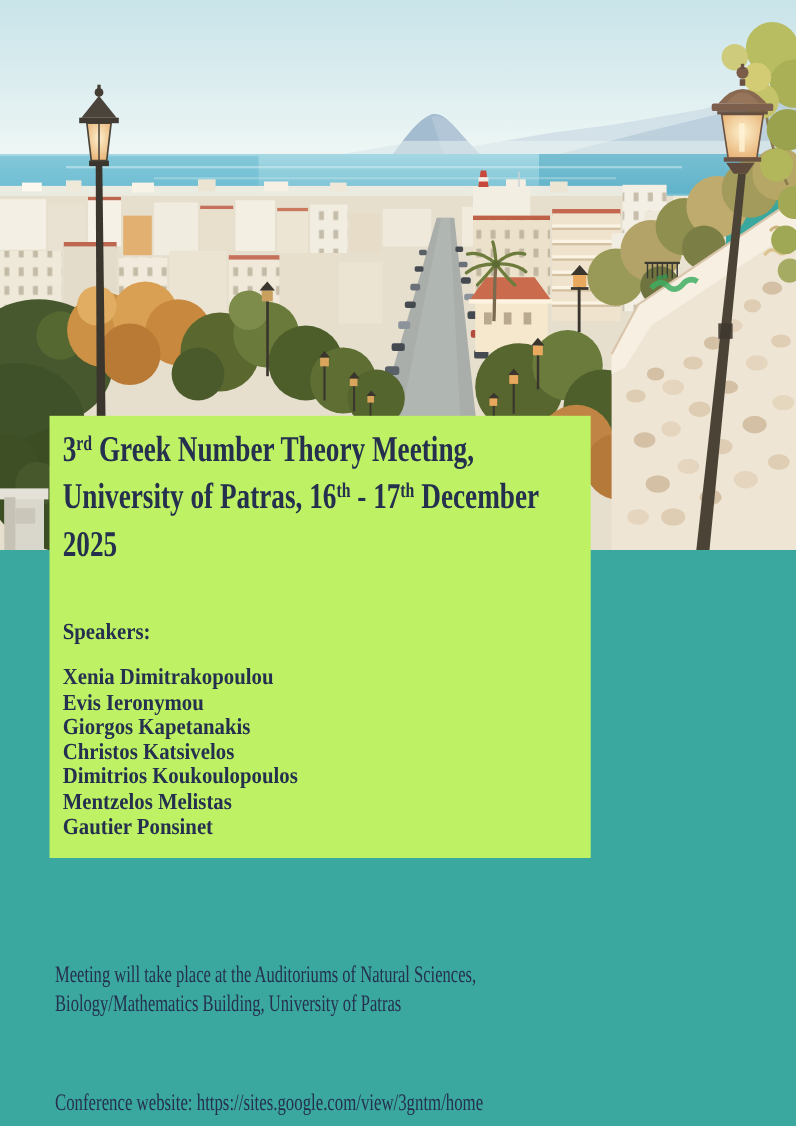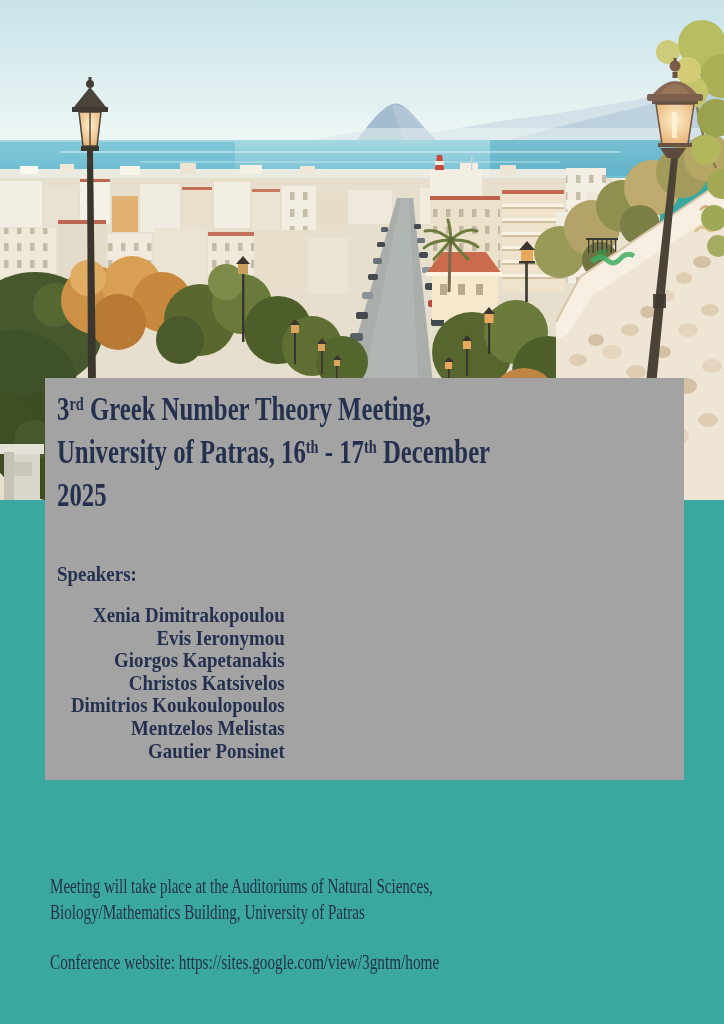--- a/index.html
+++ b/index.html
@@ -3,39 +3,39 @@
 <meta charset="utf-8">
 <style>
   html,body{margin:0;padding:0;background:#444;}
   .poster{
     position:relative;width:724px;height:1024px;overflow:hidden;
     background:#3aa89e;
     font-family:"Liberation Serif", serif;
     color:#25304f;
   }
   .photo{position:absolute;left:0;top:0;width:724px;height:500px;}
-  .panel{position:absolute;left:45px;top:378px;width:639px;height:402px;background:#a3a3a3;}
+  .panel{position:absolute;left:45px;top:378px;width:492px;height:402px;background:#bef264;}
   .title{position:absolute;left:12px;top:12px;}
   .t-line{font-weight:bold;font-size:33px;line-height:38px;white-space:nowrap;
     transform:scaleX(.75);transform-origin:0 50%;}
   .sup{font-size:58%;position:relative;top:-.52em;}
   .spk-head{position:absolute;left:12px;top:184px;font-weight:bold;font-size:21px;
     white-space:nowrap;transform:scaleX(.9);transform-origin:0 50%;}
-  .spk-cols{position:absolute;left:12px;top:226px;display:flex;width:530px;text-align:right;}
+  .spk-cols{position:absolute;left:12px;top:226px;display:flex;width:530px;}
   .col-l{width:253px;}
   .col-r{flex:1;}
   .spk{font-weight:bold;font-size:21px;line-height:22.6px;white-space:nowrap;
     transform:scaleX(.9);transform-origin:0 50%;}
   .org{position:absolute;left:47px;top:801px;}
   .org-line{font-weight:bold;font-size:21.5px;line-height:24.5px;white-space:nowrap;
     transform:scaleX(.66);transform-origin:0 50%;}
   .venue{position:absolute;left:50px;top:874px;}
   .venue-line{font-size:21.5px;line-height:25.5px;white-space:nowrap;
     transform:scaleX(.70);transform-origin:0 50%;}
-  .web{position:absolute;left:50px;top:950px;}
+  .web{position:absolute;left:50px;top:990px;}
   .web-line{font-size:21.5px;line-height:25px;white-space:nowrap;
     transform:scaleX(.71);transform-origin:0 50%;}
 </style>
 </head>
 <body>
 
 <div class="poster">
 
   <svg class="photo" width="724" height="500" viewBox="0 0 724 500" role="img" aria-label="Hillside view over Patras, Greece: white city with red roofs, a street descending toward the sea, hazy mountain across the gulf, two vintage street lamps and a stone wall with graffiti">
     <defs>

